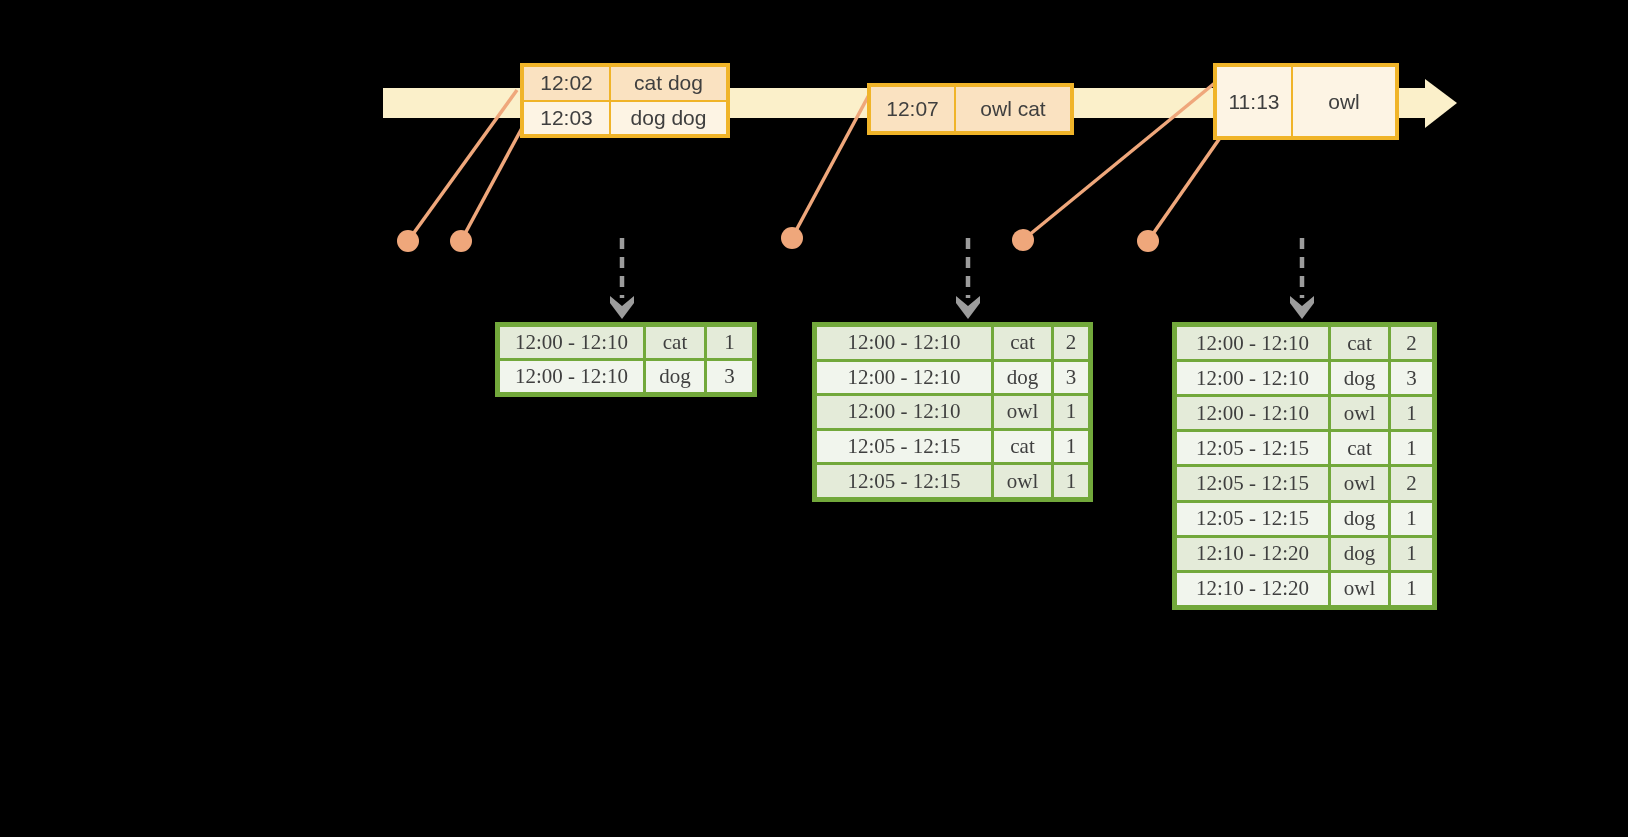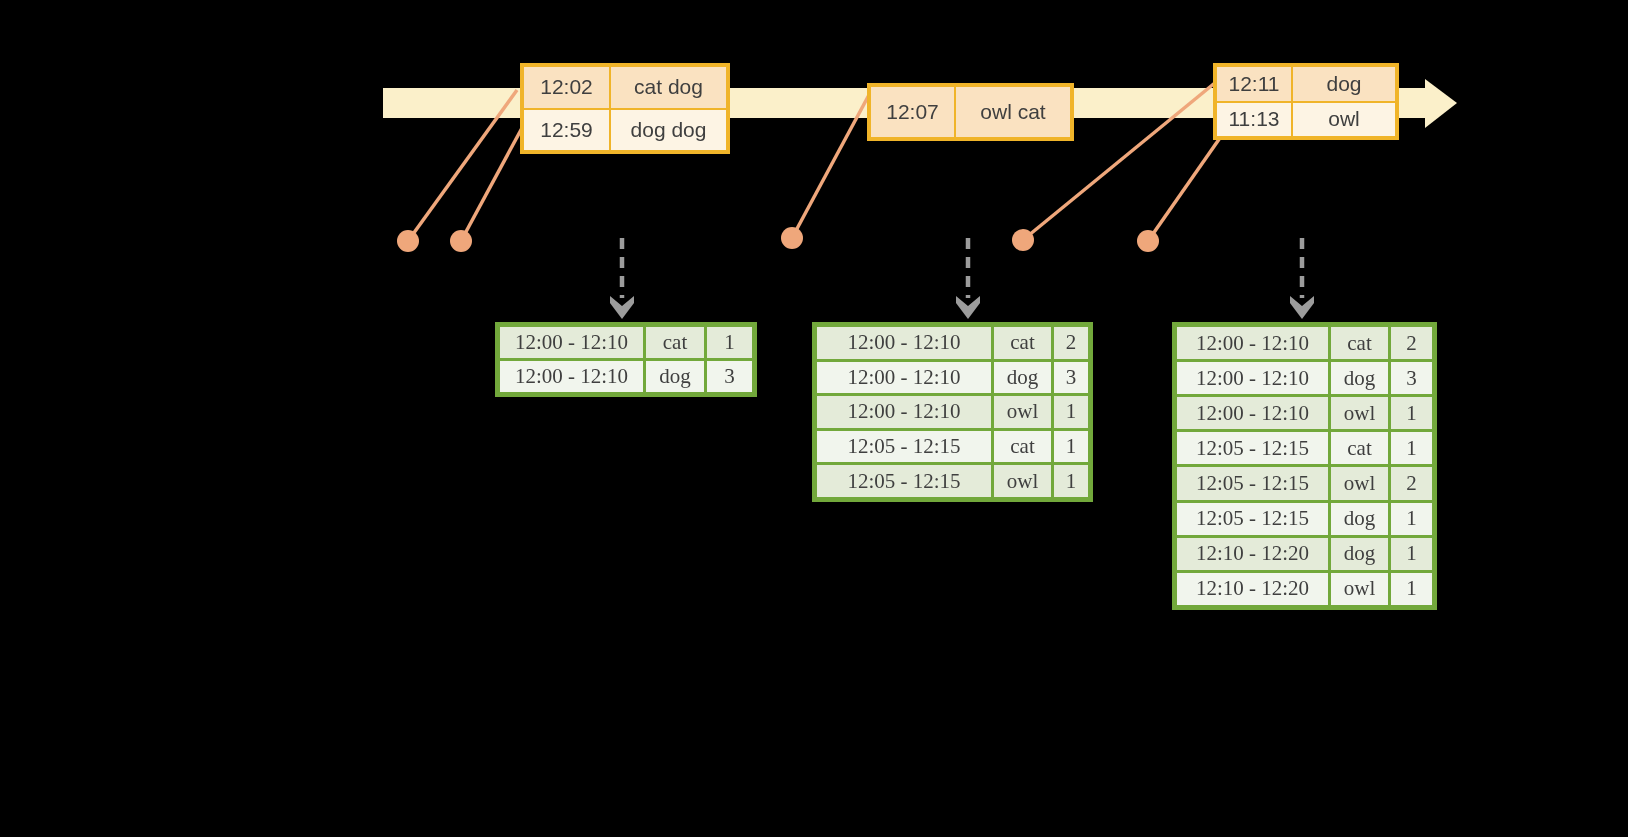--- a/index.html
+++ b/index.html
@@ -41,22 +41,22 @@
     vertical-align: middle;
     padding: 0;
     overflow: hidden;
     white-space: nowrap;
   }
   
   .event-table      { border: 4px solid var(--event-border); }
   .event-table td   { border: 2px solid var(--event-border); }
   .event-table tr.dark  td { background: var(--event-row-dark); }
   .event-table tr.light td { background: var(--event-row-light); }
-  #et1 { left: 520px;  top: 63px; width: 206px; height: 91px; }
-  #et2 { left: 867px;  top: 83px; width: 203px; height: 58px; }
+  #et1 { left: 520px;  top: 63px; width: 206px; height: 75px; }
+  #et2 { left: 867px;  top: 83px; width: 203px; height: 52px; }
   #et3 { left: 1213px; top: 63px; width: 182px; height: 77px; }
 
   
   .result-table     { border: 5px solid var(--result-border); font-family: Liberation Serif, serif; }
   .result-table td  { border: 3px solid var(--result-border); }
   .result-table tr.dark  td { background: var(--result-row-dark); }
   .result-table tr.light td { background: var(--result-row-light); }
   #rt1 { left: 495px;  top: 322px; width: 257px; height: 75px; }
   #rt2 { left: 812px;  top: 322px; width: 276px; height: 180px; }
   #rt3 { left: 1172px; top: 322px; width: 260px; height: 288px; }
@@ -101,21 +101,21 @@
     <colgroup>
         <col style="width:88px">
         <col style="width:118px">
       </colgroup>
   <tbody>
         <tr class="dark">
           <td>12:02</td>
           <td>cat dog</td>
         </tr>
         <tr class="light">
-          <td>12:59</td>
+          <td>12:03</td>
           <td>dog dog</td>
         </tr>
       </tbody>
     </table>
   <table id="et2" class="event-table">
     <colgroup>
         <col style="width:86px">
         <col style="width:117px">
       </colgroup>
   <tbody>
@@ -124,24 +124,20 @@
           <td>owl cat</td>
         </tr>
       </tbody>
     </table>
   <table id="et3" class="event-table">
     <colgroup>
         <col style="width:77px">
         <col style="width:105px">
       </colgroup>
   <tbody>
-        <tr class="dark">
-          <td>12:11</td>
-          <td>dog</td>
-        </tr>
         <tr class="light">
           <td>11:13</td>
           <td>owl</td>
         </tr>
       </tbody>
     </table>
 
   <table id="rt1" class="result-table">
     <colgroup>
         <col style="width:147px">

